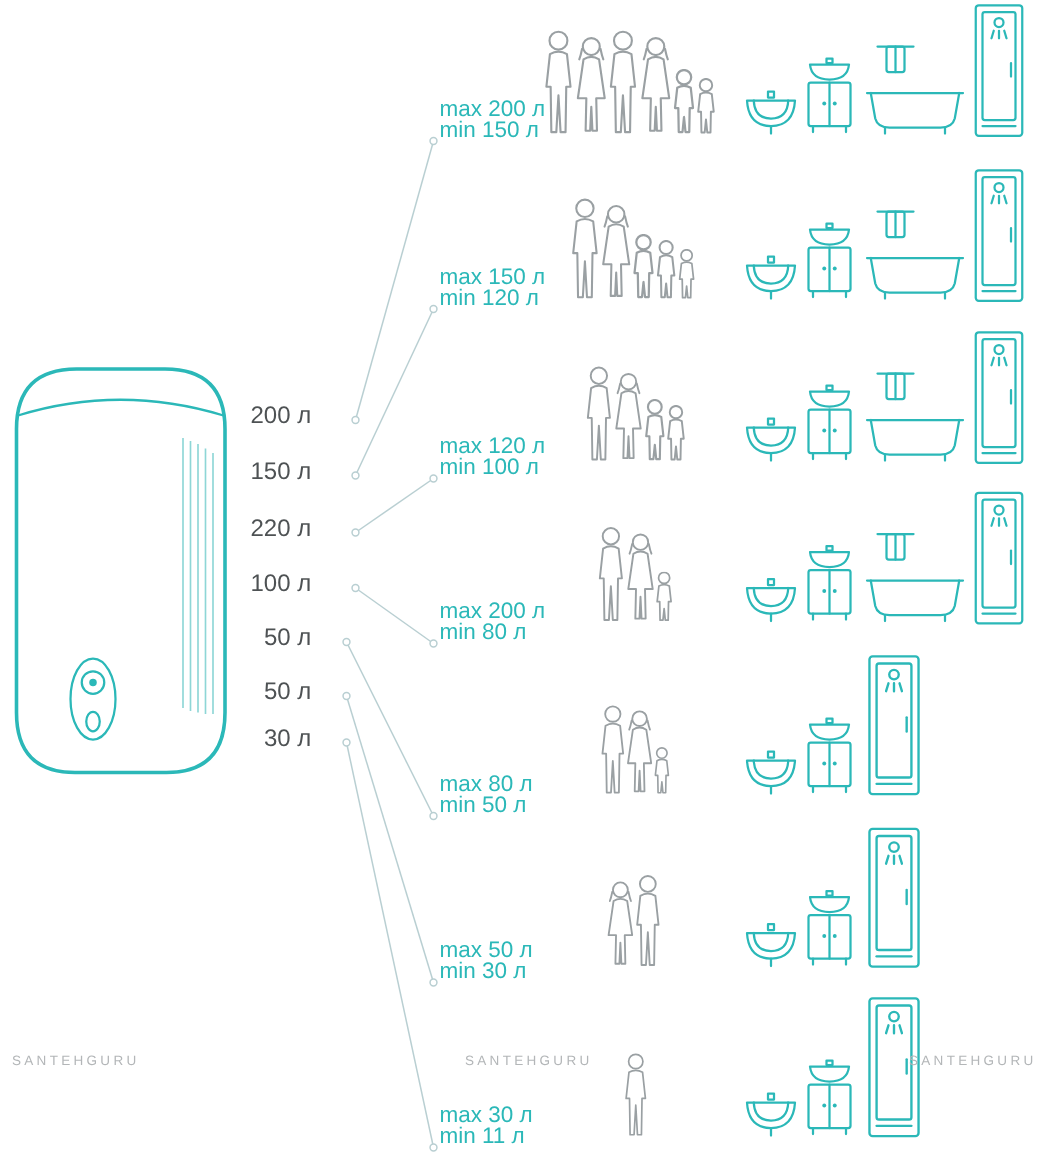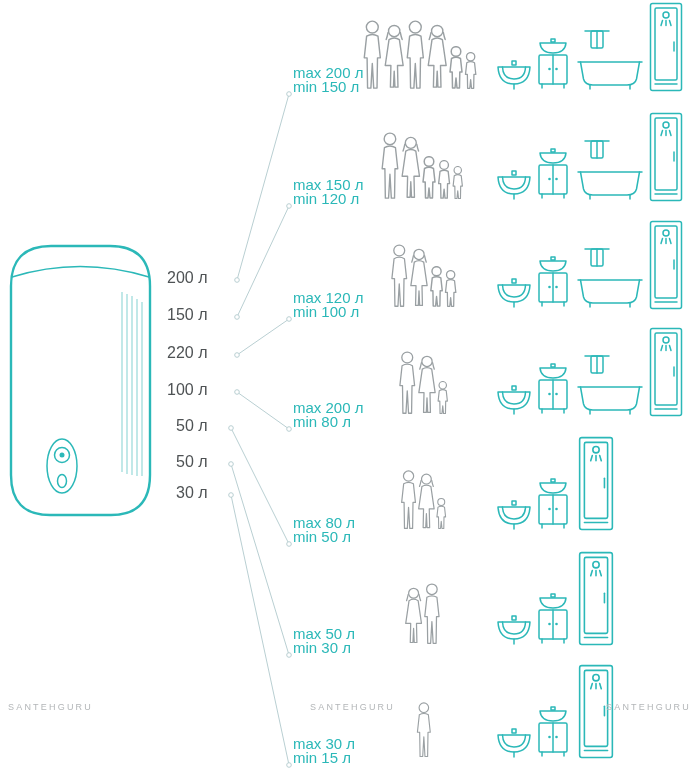--- a/index.html
+++ b/index.html
@@ -141,21 +141,21 @@
   <div class="maxmin" style="left:293px;top:516px">
     <div>max 80 л</div>
     <div>min 50 л</div>
   </div>
   <div class="maxmin" style="left:293px;top:627px">
     <div>max 50 л</div>
     <div>min 30 л</div>
   </div>
   <div class="maxmin" style="left:293px;top:737px">
     <div>max 30 л</div>
-    <div>min 15 л</div>
+    <div>min 11 л</div>
   </div>
 
   <div class="wm" style="left:8px;top:702px">SANTEHGURU</div>
   <div class="wm" style="left:310px;top:702px">SANTEHGURU</div>
   <div class="wm" style="right:5px;top:702px">SANTEHGURU</div>
 
 <div class="people" style="left: 360px; top: 20px; height: 70px;">
       <svg viewBox="0 0 26 74" width="24.6" height="70">
         <use href="#p-man"></use>
       </svg>

